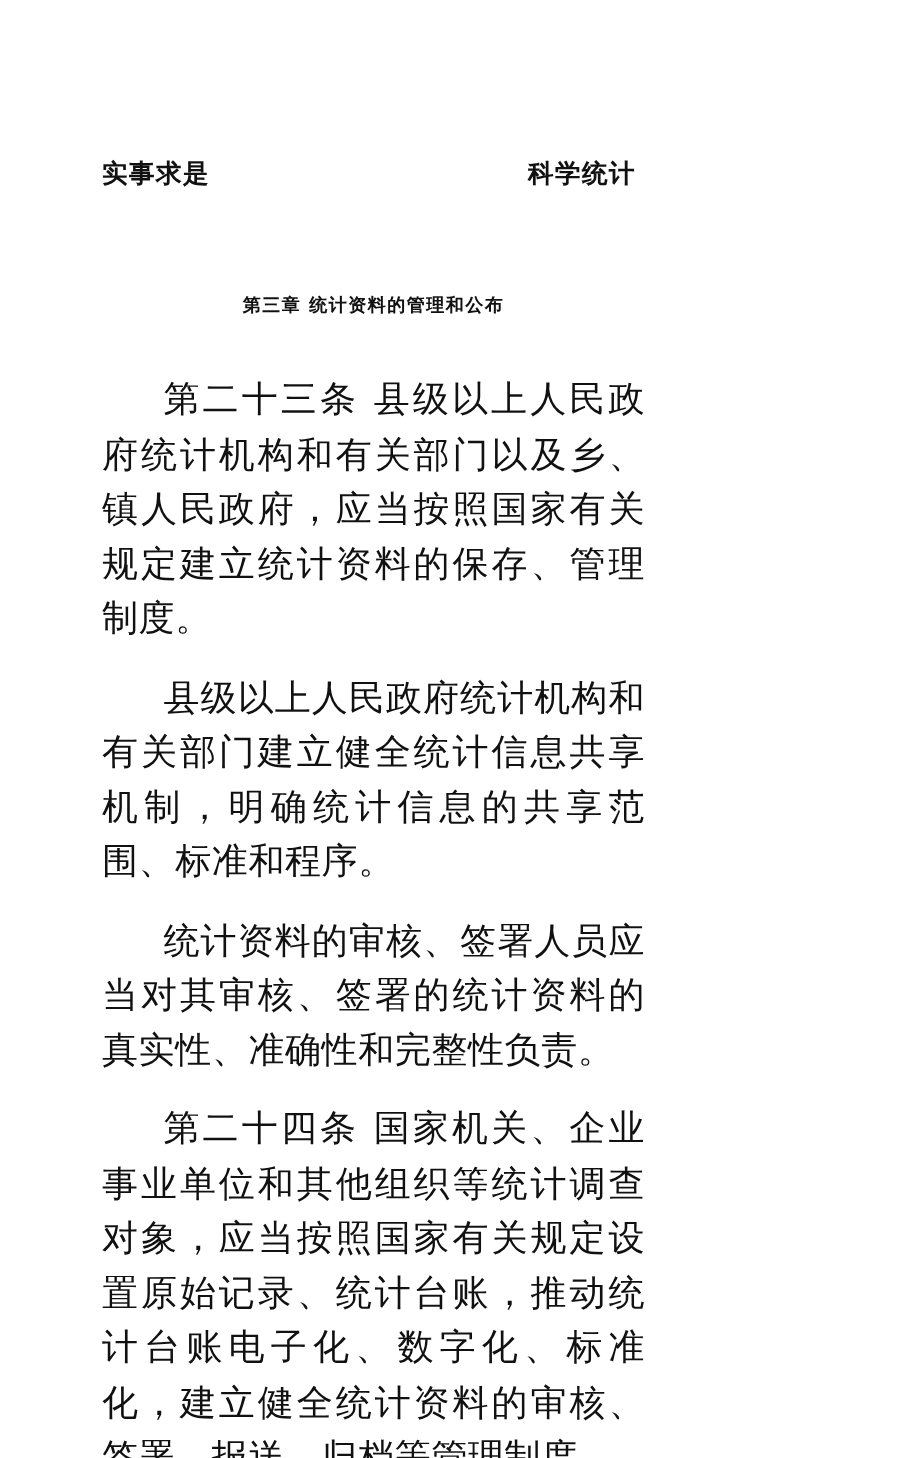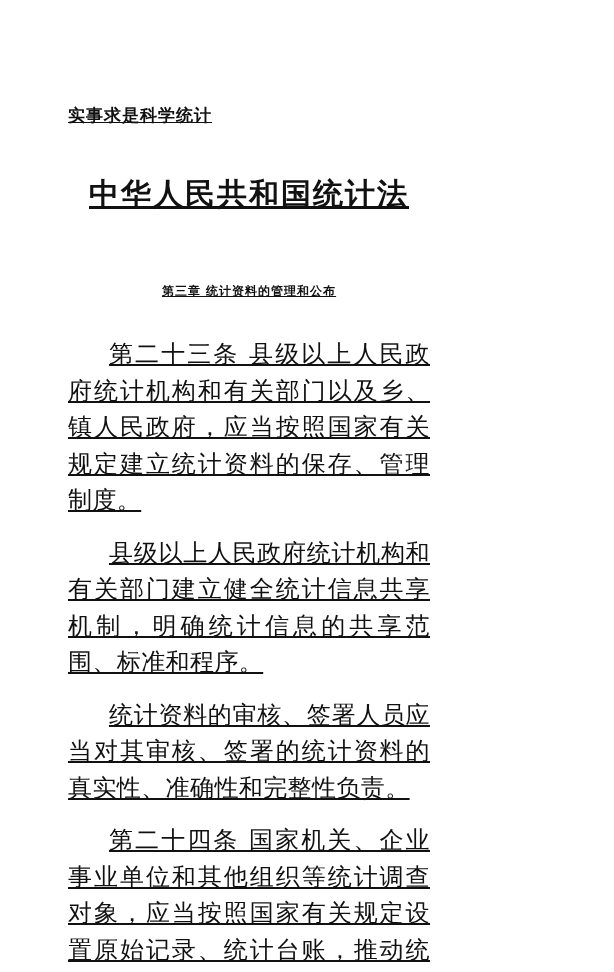--- a/index.html
+++ b/index.html
@@ -16,36 +16,36 @@
     overflow: hidden;
   }
   .page {
     position: absolute;
     left: 0;
     top: 0;
     width: 498px;
     height: 972px;
     box-sizing: border-box;
     padding: 0 68px;
-    text-decoration: underline;
   }
   .header-line {
     display: flex;
     justify-content: flex-start;
     align-items: baseline;
     margin-top: 104px;
     font-size: 17px;
     font-weight: bold;
     letter-spacing: 1px;
   }
   .header-left {
     white-space: nowrap;
   }
   .header-right {
     white-space: nowrap;
+    margin-left: 212px;
   }
   .doc-title {
     margin-top: 47px;
     text-align: center;
     font-size: 30px;
     font-weight: bold;
     letter-spacing: 2px;
   }
   .chapter-title {
     margin-top: 68px;
@@ -73,21 +73,20 @@
 </head>
 <body>
 
 <div class="page">
 
   <div class="header-line">
     <span class="header-left">实事求是</span>
     <span class="header-right">科学统计</span>
   </div>
 
-  <h1 class="doc-title">中华人民共和国统计法</h1>
 
   <h2 class="chapter-title">第三章  统计资料的管理和公布</h2>
 
   <div class="body-block">
     <p class="para">第二十三条  县级以上人民政府统计机构和有关部门以及乡、镇人民政府，应当按照国家有关规定建立统计资料的保存、管理制度。</p>
     <p class="para">县级以上人民政府统计机构和有关部门建立健全统计信息共享机制，明确统计信息的共享范围、标准和程序。</p>
     <p class="para">统计资料的审核、签署人员应当对其审核、签署的统计资料的真实性、准确性和完整性负责。</p>
     <p class="para">第二十四条  国家机关、企业事业单位和其他组织等统计调查对象，应当按照国家有关规定设置原始记录、统计台账，推动统计台账电子化、数字化、标准化，建立健全统计资料的审核、签署、报送、归档等管理制度。</p>
   </div>
 

